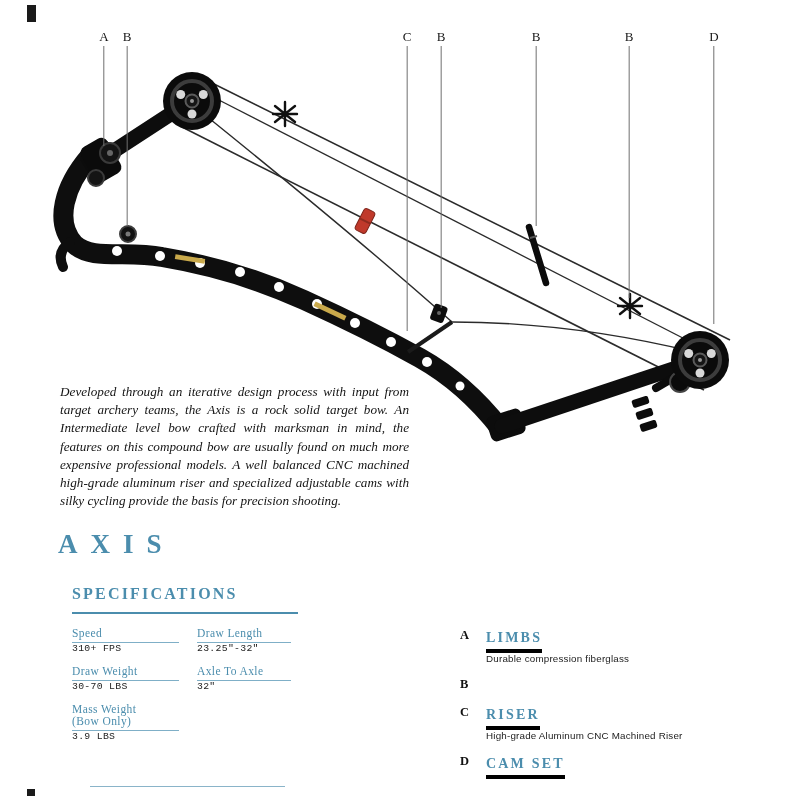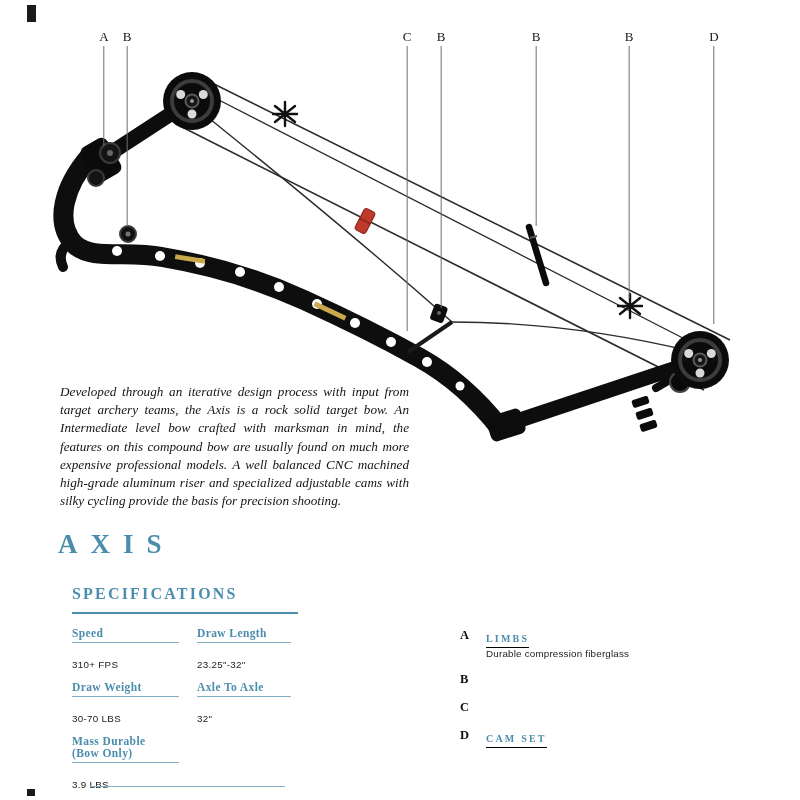--- a/index.html
+++ b/index.html
@@ -35,35 +35,35 @@
   .specs-heading {
     font-size:16px; font-weight:bold; letter-spacing:2.2px; color:#4b8dad;
     padding-bottom:9px; border-bottom:2px solid #4b8dad; width:226px;
   }
   .specs-grid {
     margin-top:13px; display:grid; grid-template-columns:125px 112px; row-gap:11px;
   }
   .spec { padding-right:18px; }
   .spec-label {
     border-bottom:1px solid #7fafc7; padding-bottom:3px;
-    font-size:11.5px; font-weight:bold; letter-spacing:.4px; color:#4b8dad;
+    font-size:11.5px; font-weight:normal; letter-spacing:.4px; color:#4b8dad;
   }
   .spec-label span { display:inline-block; max-width:88px; }
   .spec-value {
-    margin-top:16px; font-family:Liberation Sans, sans-serif;
+    margin-top:0; font-family:Liberation Mono, monospace;
     font-size:9.8px; letter-spacing:.3px; color:#222;
   }
 
   
   .legend { position:absolute; left:460px; top:628px; width:300px; }
   .legend-item { display:flex; gap:11px; margin-bottom:13px; }
   .legend-letter { font-size:12.5px; font-weight:bold; color:#111; width:15px; flex:none; }
   .legend-title {
-    display:inline-block; color:#4b8dad; font-weight:bold; font-size:10px;
-    letter-spacing:2.2px; border-bottom:1px solid #000000; padding-bottom:3px;
+    display:inline-block; color:#4b8dad; font-weight:bold; font-size:14px;
+    letter-spacing:2.2px; border-bottom:4px solid #000000; padding-bottom:3px;
   }
   .legend-desc {
     font-family:"Liberation Sans", sans-serif;
     font-size:9.8px; color:#222; letter-spacing:.2px;
   }
   .footer-rule { position:absolute; left:90px; top:786px; width:195px; height:1px; background:#8ab4c9; }
 </style>
 </head>
 <body>
 
@@ -224,40 +224,44 @@
       </div>
       <div class="spec">
         <div class="spec-label"><span>Draw Weight</span></div>
         <div class="spec-value">30-70 LBS</div>
       </div>
       <div class="spec">
         <div class="spec-label"><span>Axle To Axle</span></div>
         <div class="spec-value">32"</div>
       </div>
       <div class="spec">
-        <div class="spec-label"><span>Mass Durable (Bow Only)</span></div>
+        <div class="spec-label"><span>Mass Weight (Bow Only)</span></div>
         <div class="spec-value">3.9 LBS</div>
       </div>
       <div class="spec"></div>
     </div>
   </div>
 
   <div class="legend">
     <div class="legend-item">
       <span class="legend-letter">A</span>
       <div class="legend-body">
         <span class="legend-title">LIMBS</span>
         <div class="legend-desc">Durable compression fiberglass</div>
       </div>
     </div>
     <div class="legend-item">
       <span class="legend-letter">B</span>
     </div>
     <div class="legend-item">
       <span class="legend-letter">C</span>
+      <div class="legend-body">
+        <span class="legend-title">RISER</span>
+        <div class="legend-desc">High-grade Aluminum CNC Machined Riser</div>
+      </div>
     </div>
     <div class="legend-item">
       <span class="legend-letter">D</span>
       <div class="legend-body">
         <span class="legend-title">CAM SET</span>
         
       </div>
     </div>
   </div>
 

